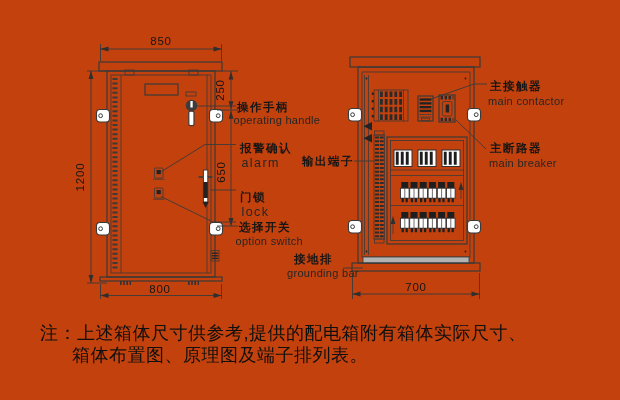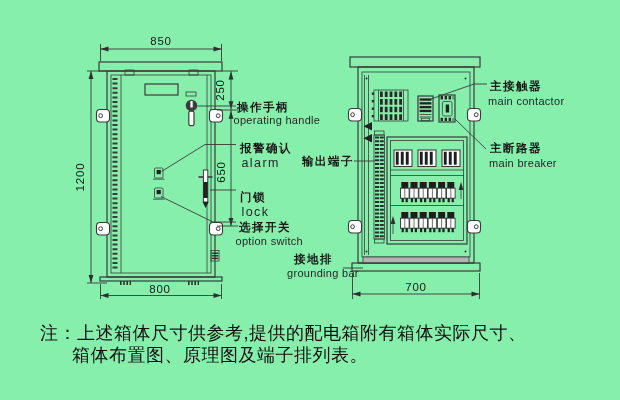--- a/index.html
+++ b/index.html
@@ -1,16 +1,16 @@
 <!DOCTYPE html>
 <html><head>
 <meta charset="utf-8">
 <style>
   html,body{margin:0;padding:0;background:#e8e8e8;}
-  .stage{width:620px;height:400px;background:#86efac;position:relative;overflow:hidden;
+  .stage{width:620px;height:400px;background:#c2410c;position:relative;overflow:hidden;
          font-family:"Liberation Sans",sans-serif;}
   svg{display:block;}
   svg text{font-family:"Liberation Sans","DejaVu Sans",sans-serif;fill:#161616;}
   .zh{font-size:11.5px;font-weight:bold;letter-spacing:1.5px;}
   .en{font-size:11px;letter-spacing:0.3px;fill:#262626;}
   .en-lg{font-size:12.5px;letter-spacing:1.4px;fill:#262626;}
   .dimtxt{font-size:11.5px;letter-spacing:0.8px;}
   .note-line{font-size:18px;letter-spacing:0.5px;fill:#0f0f0f;font-weight:500;}
   .s{stroke:#3a3a3a;stroke-width:1.2;fill:none;}
   .st{stroke:#3a3a3a;stroke-width:0.8;fill:none;}

